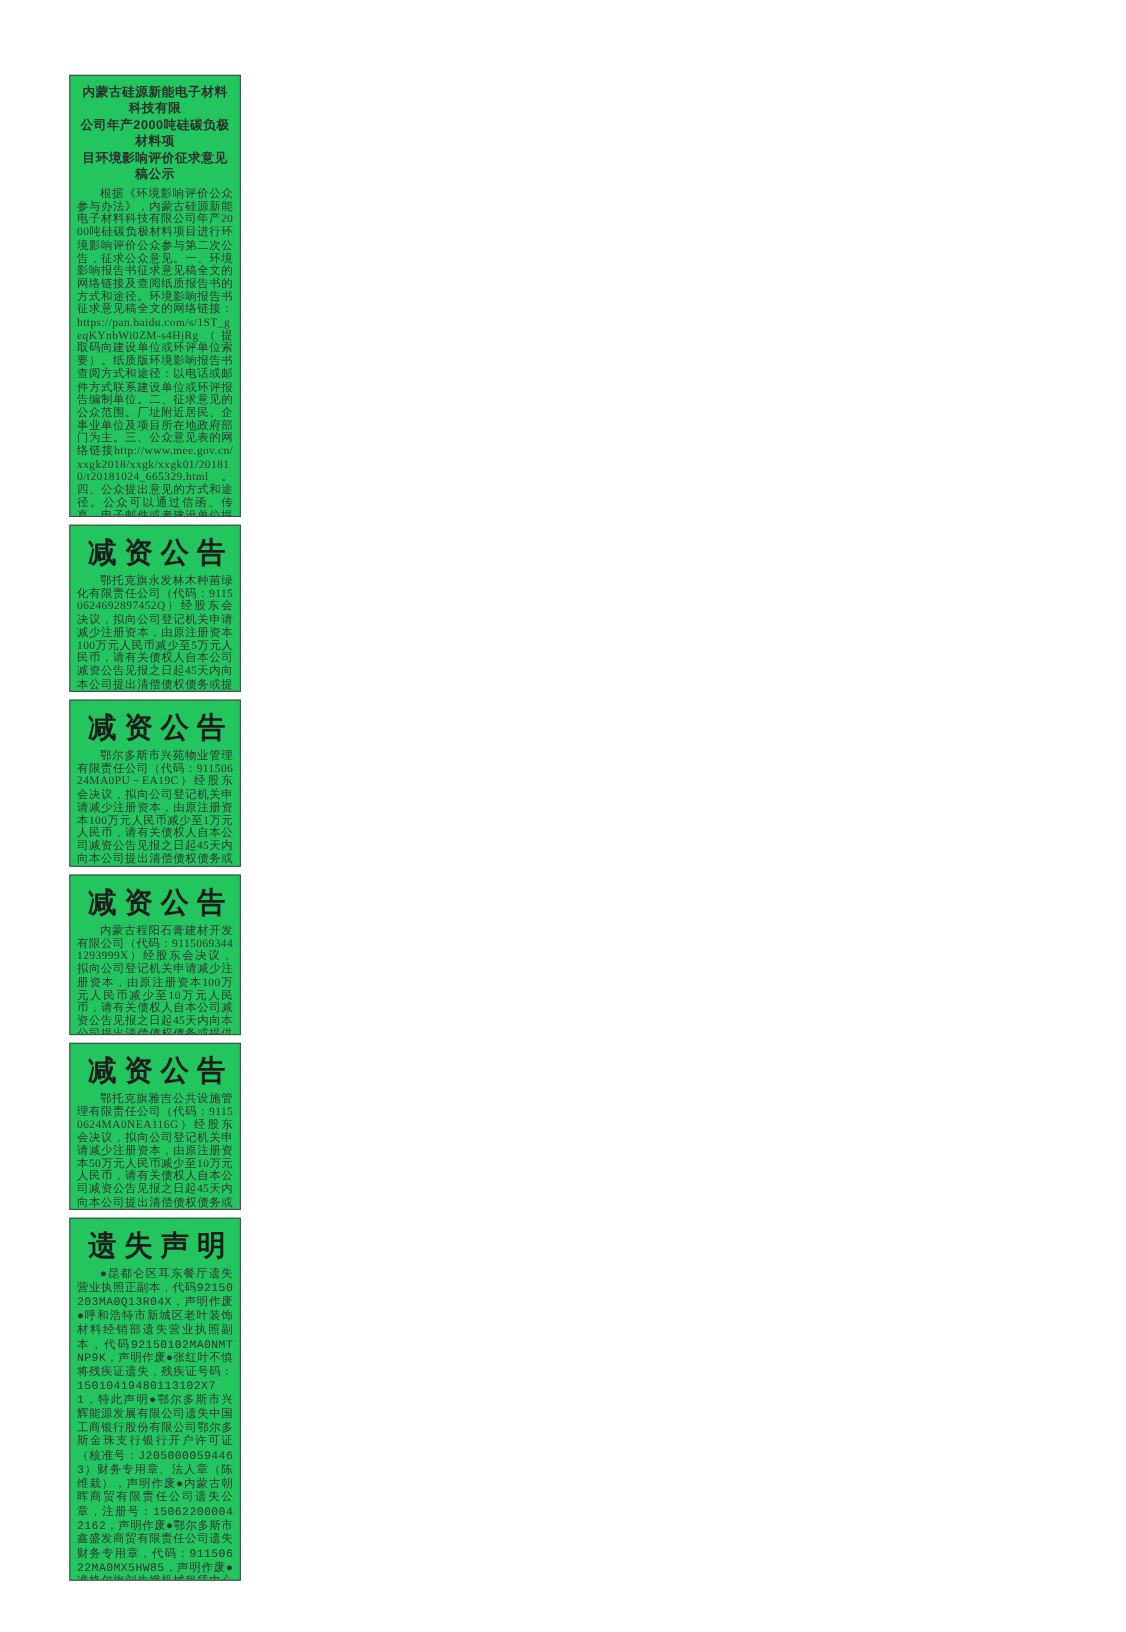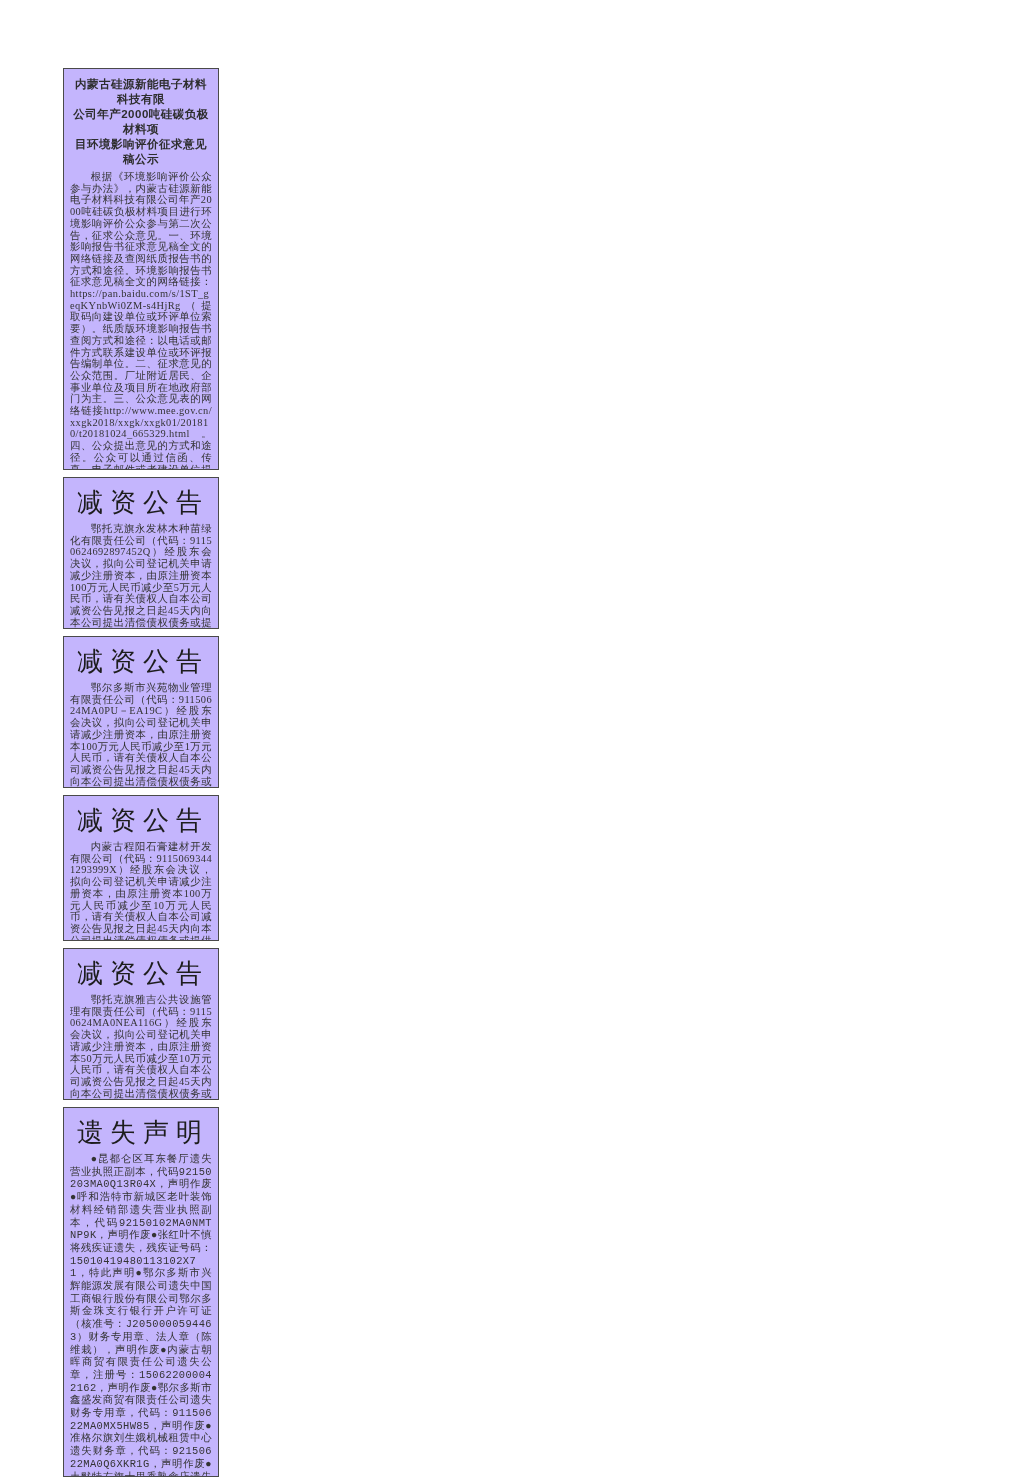--- a/index.html
+++ b/index.html
@@ -15,52 +15,52 @@
     position:absolute;
     left:63px;top:68px;
     width:156px;
     display:flex;
     flex-direction:column;
     gap:7px;
   }
   .box{
     box-sizing:border-box;
     border:1px solid #4a4a4a;
-    background:#c4b5fd;
+    background:#22c55e;
     padding:6px 6px 4px 6px;
     overflow:hidden;
   }
   .box.notice{height:402px;}
   .box.sec{height:152px;}
   .box.sec-short{height:146px;}
-  .box.loss{height:370px;}
+  .box.loss{height:330px;}
   .notice-title{
     font-family:"Liberation Sans","DejaVu Sans",sans-serif;
     font-weight:700;
     font-size:11.5px;
     line-height:15px;
     text-align:center;
     letter-spacing:0.5px;
     margin:2px 0 4px 0;
   }
   .body-text{
     font-size:10.4px;
     line-height:11.7px;
     letter-spacing:0.4px;
     text-align:justify;
     text-indent:2em;
     word-break:break-all;
     color:#333333;
   }
   .section-heading{
     font-family:"Liberation Sans","DejaVu Sans",sans-serif;
-    font-weight:400;
+    font-weight:700;
     font-size:26px;
     line-height:30px;
-    text-align:left;
+    text-align:right;
     letter-spacing:7px;
     text-indent:7px;
     margin:3px 0 6px 0;
     color:#1d1d1d;
   }
   .loss .body-text span{display:inline;font-family:Liberation Mono, monospace;}
 </style>
 </head>
 <body>
 

